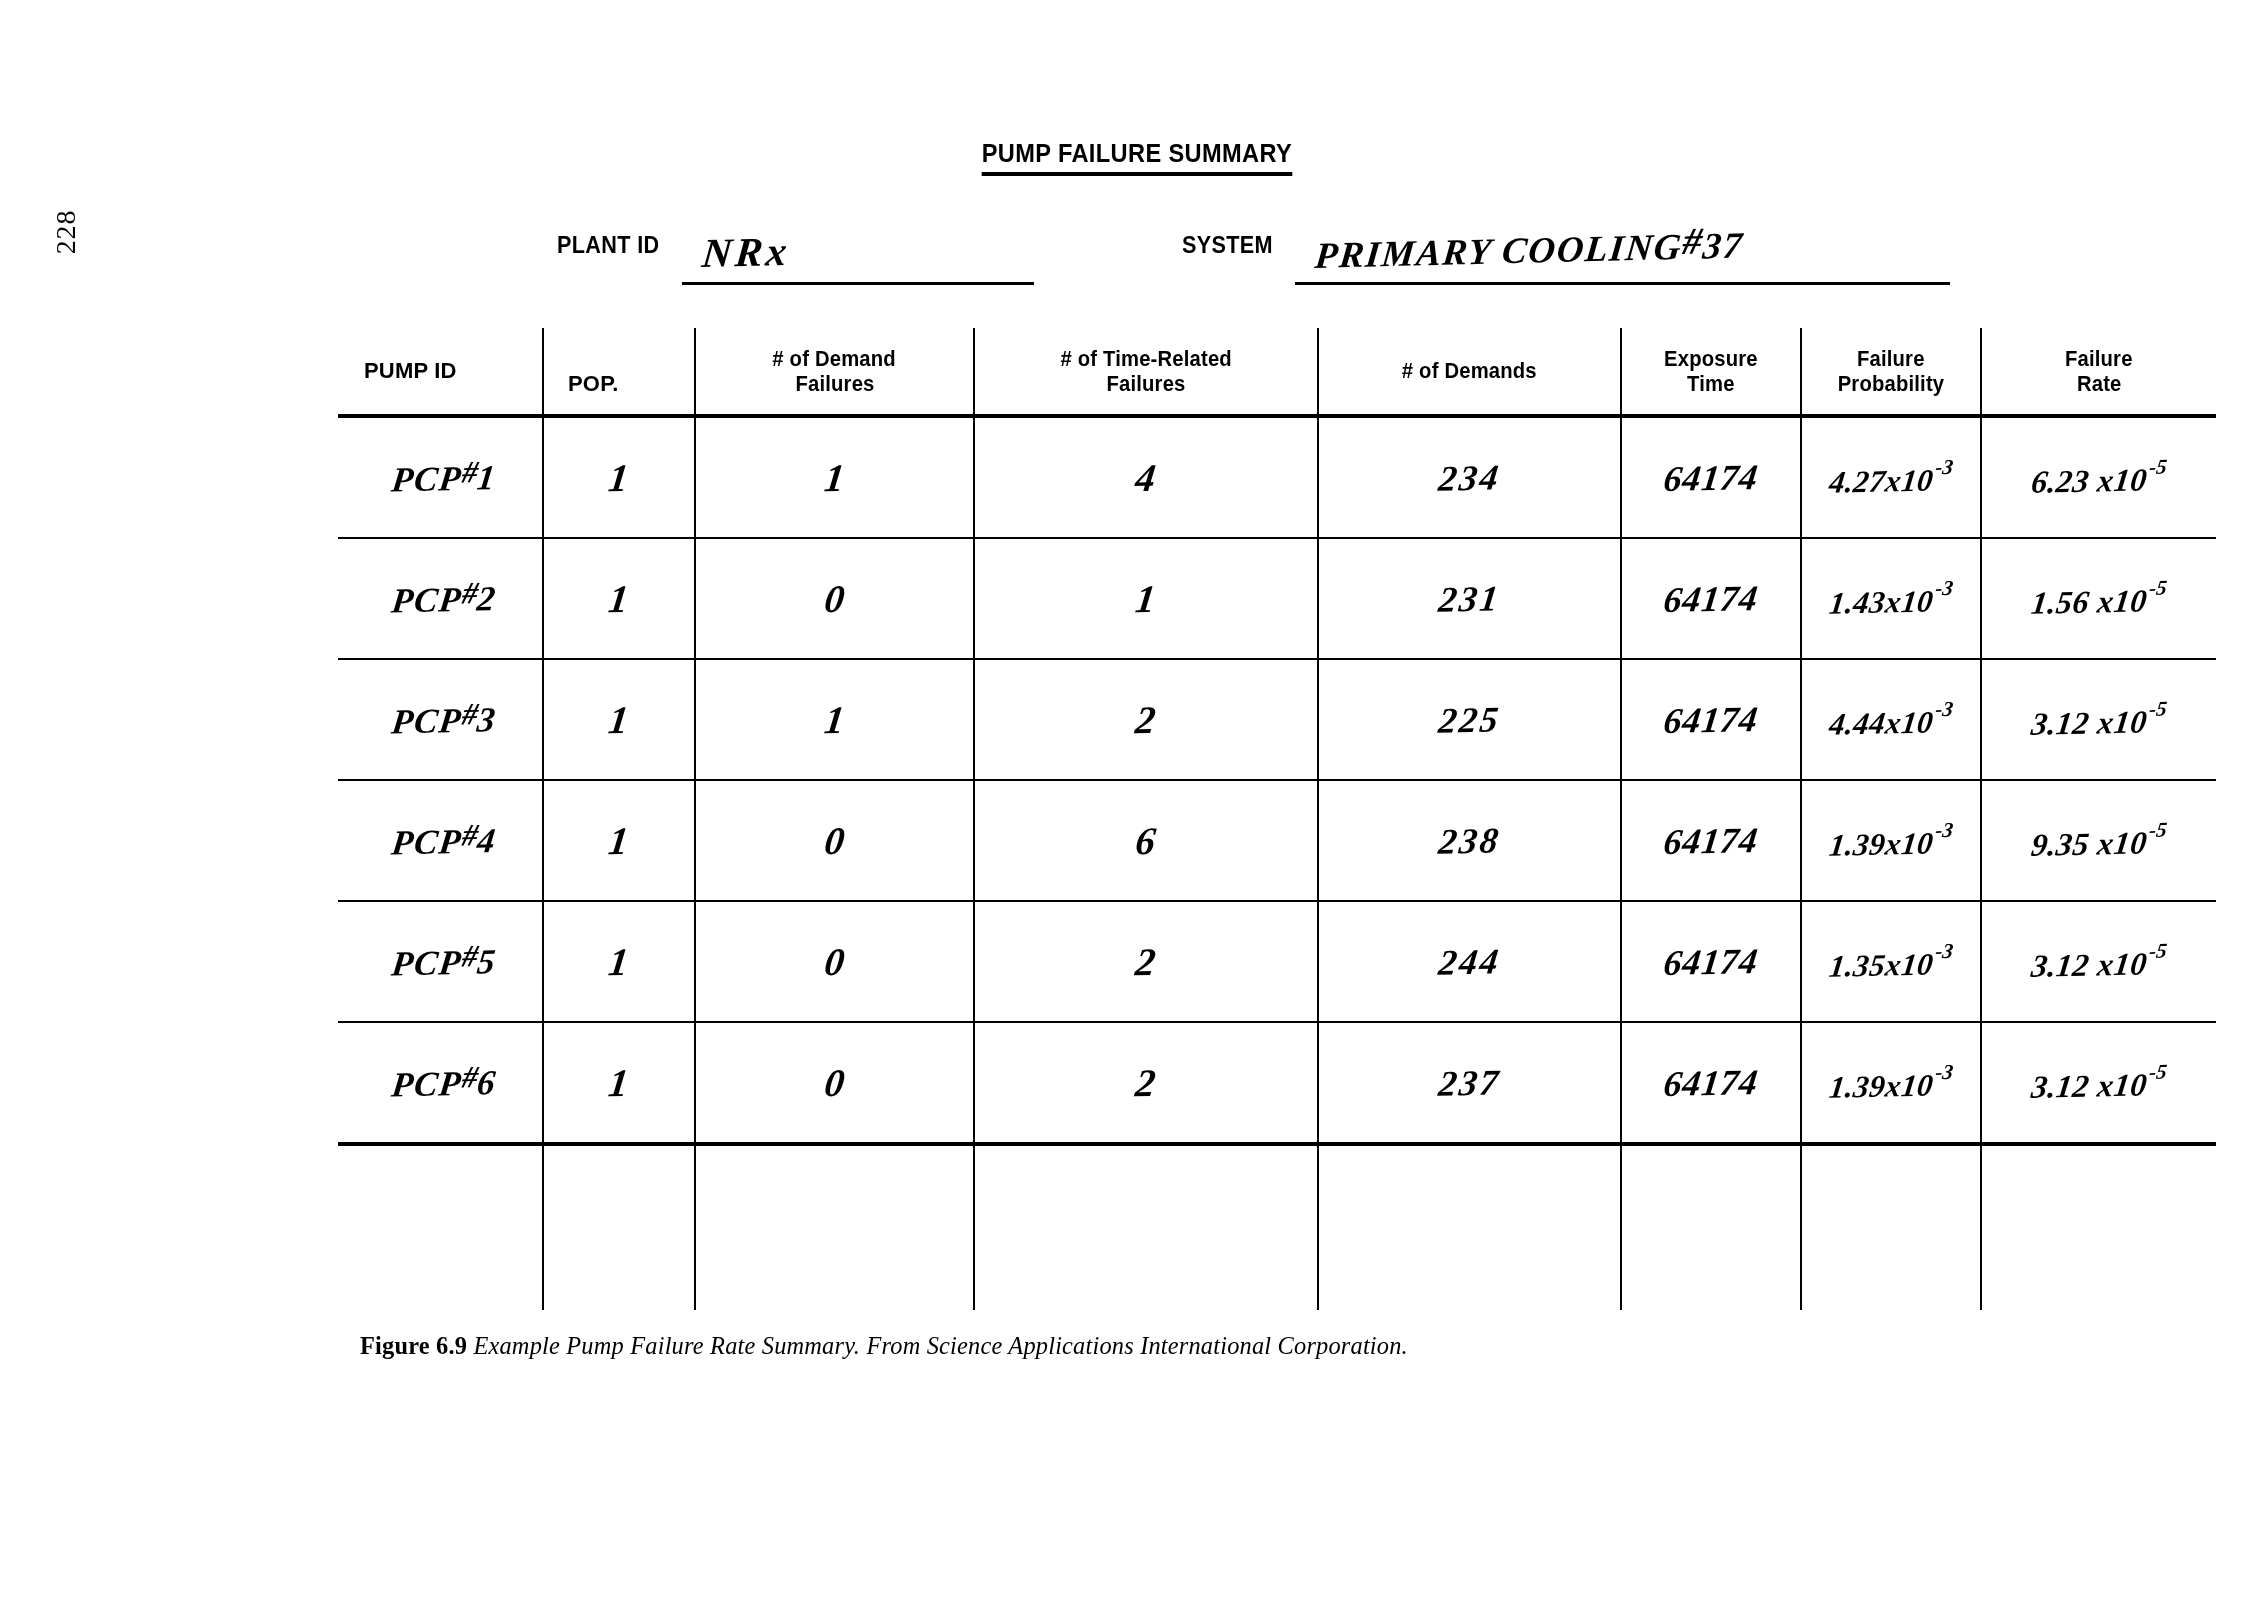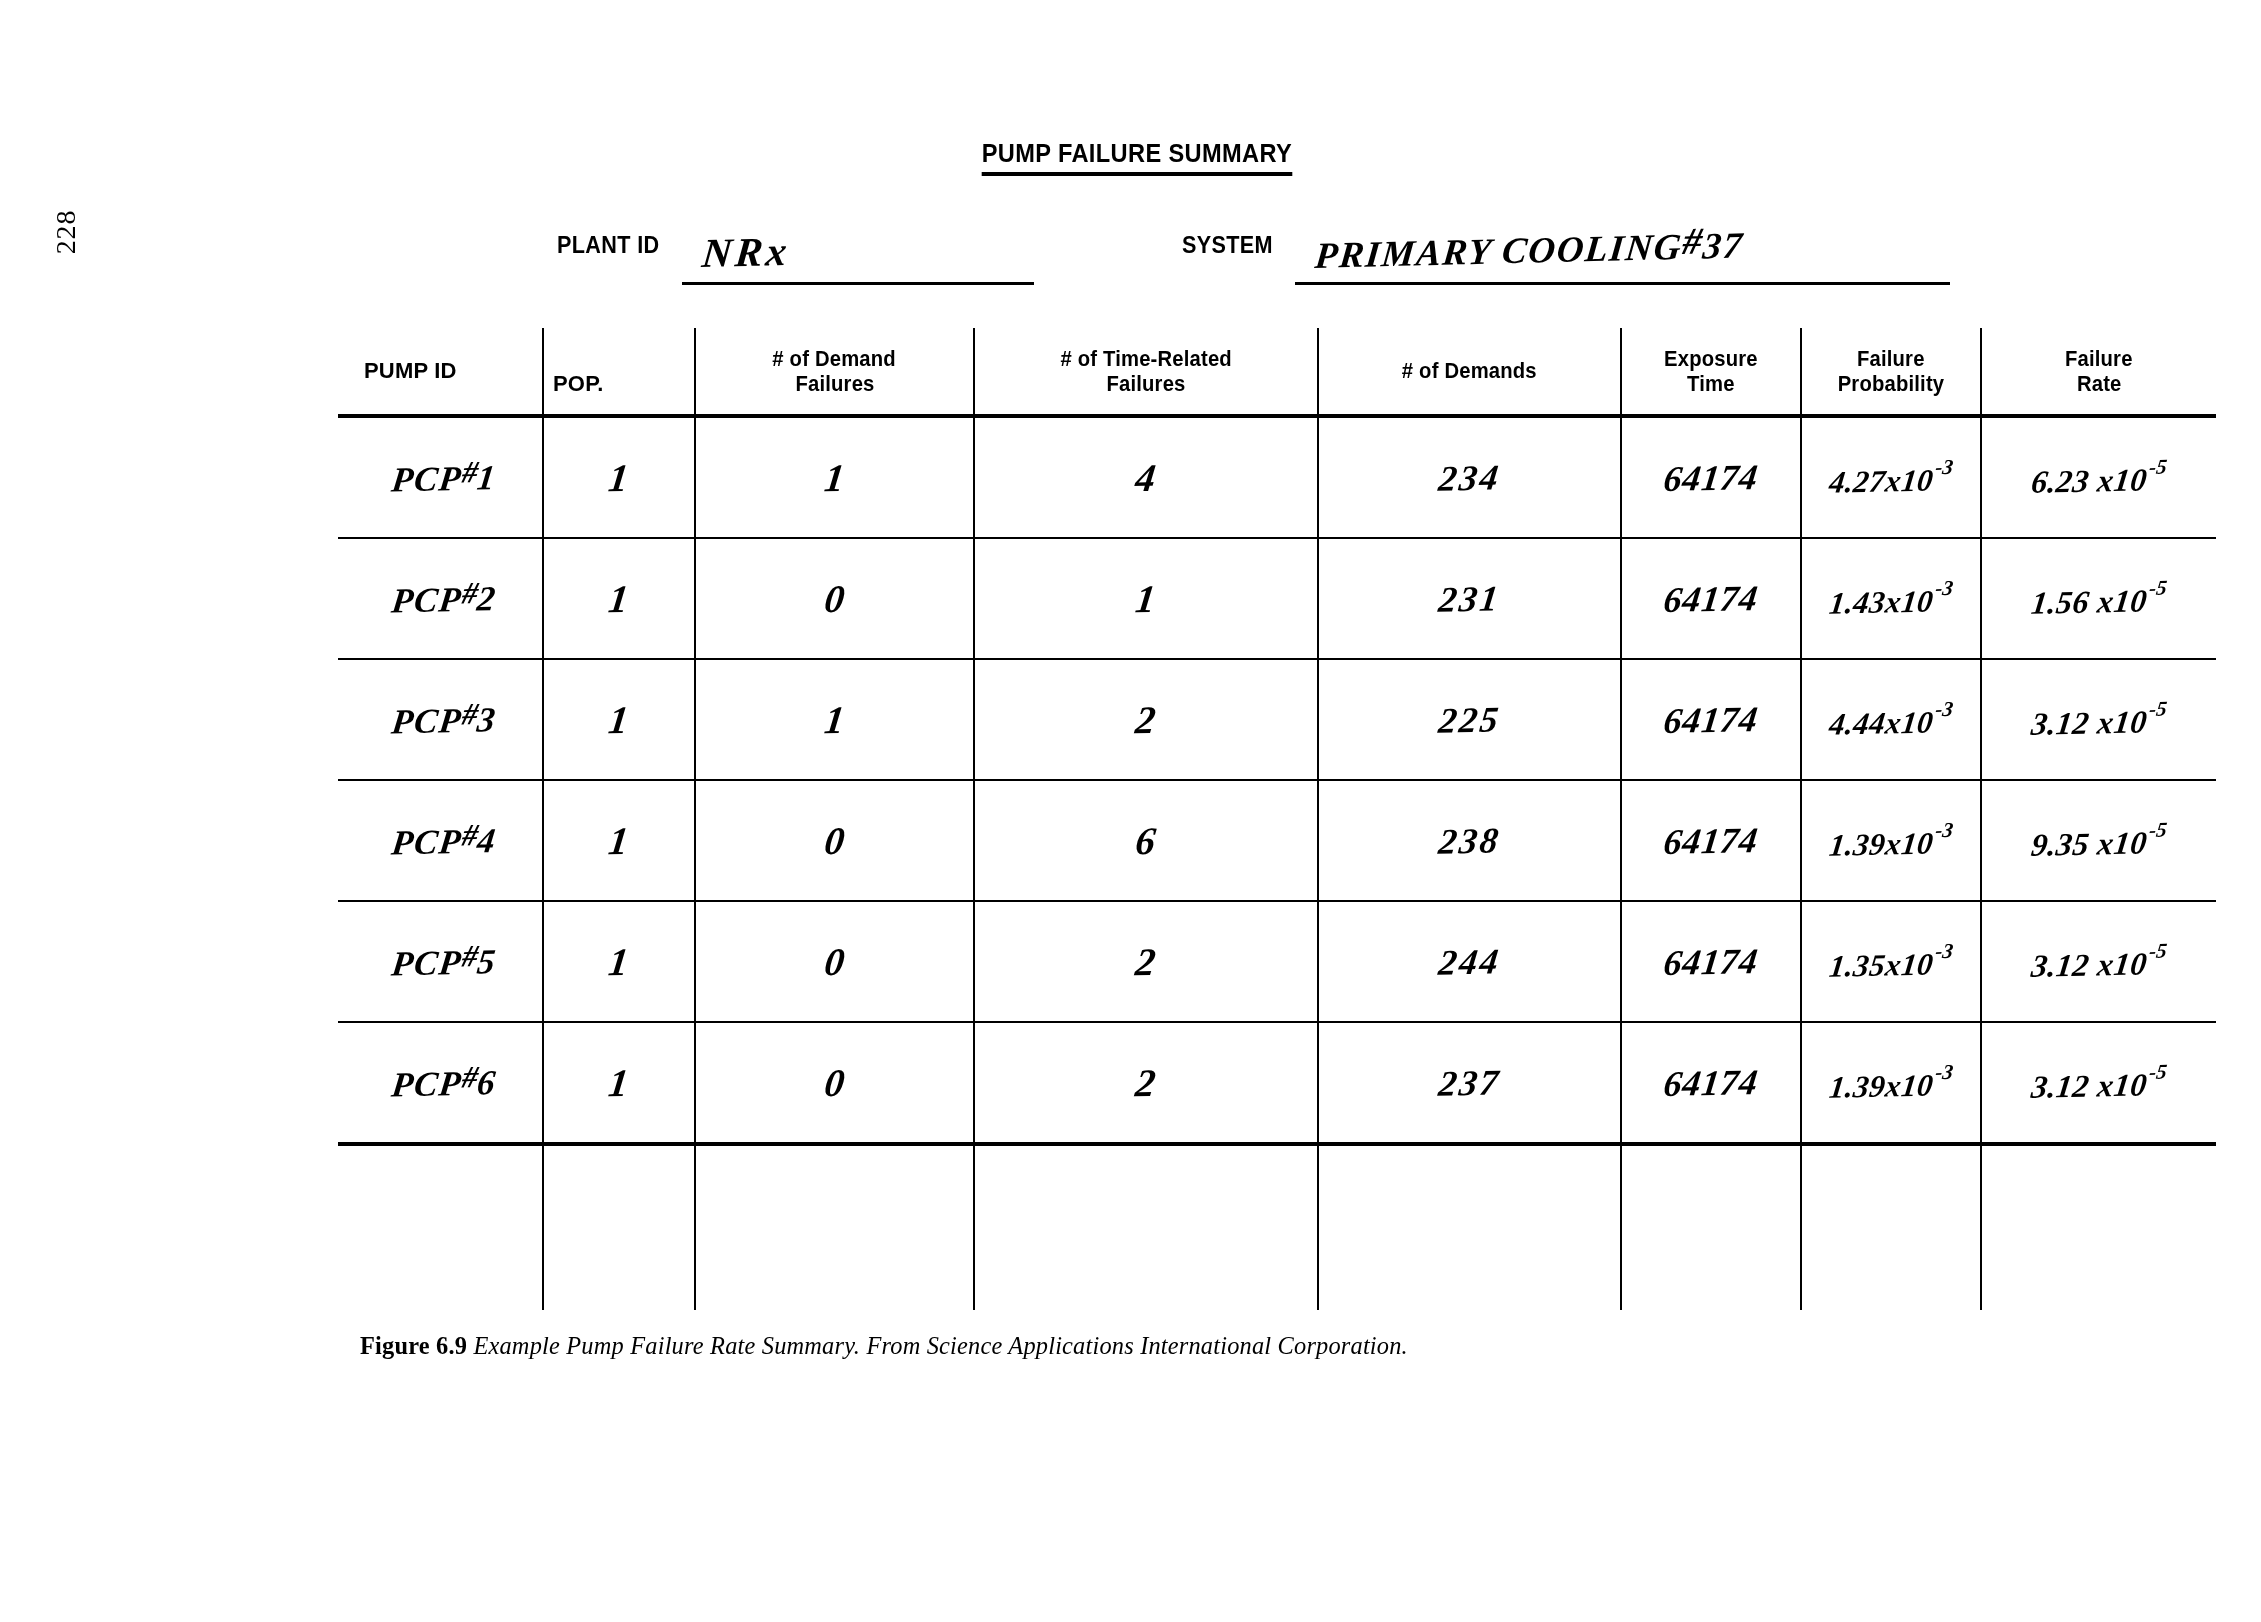--- a/index.html
+++ b/index.html
@@ -148,21 +148,21 @@
     transform: scaleX(0.92);
   }
   th.pump-id-head .hdr,
   th.pop-head .hdr {
     text-align: left;
     display: block;
     transform: none;
     padding-left: 16.4px;
   }
   th.pump-id-head .hdr { padding-left: 26px; }
-  th.pop-head .hdr { padding-left: 9px; margin-top: 26px; }
+  th.pop-head .hdr { padding-left: 24px; margin-top: 26px; }
 
   tbody td {
     height: 119px;
     border-bottom: 2.5px solid #000;
     position: relative;
   }
   tbody tr.blank td {
     height: 164px;
     border-bottom: none;
   }

